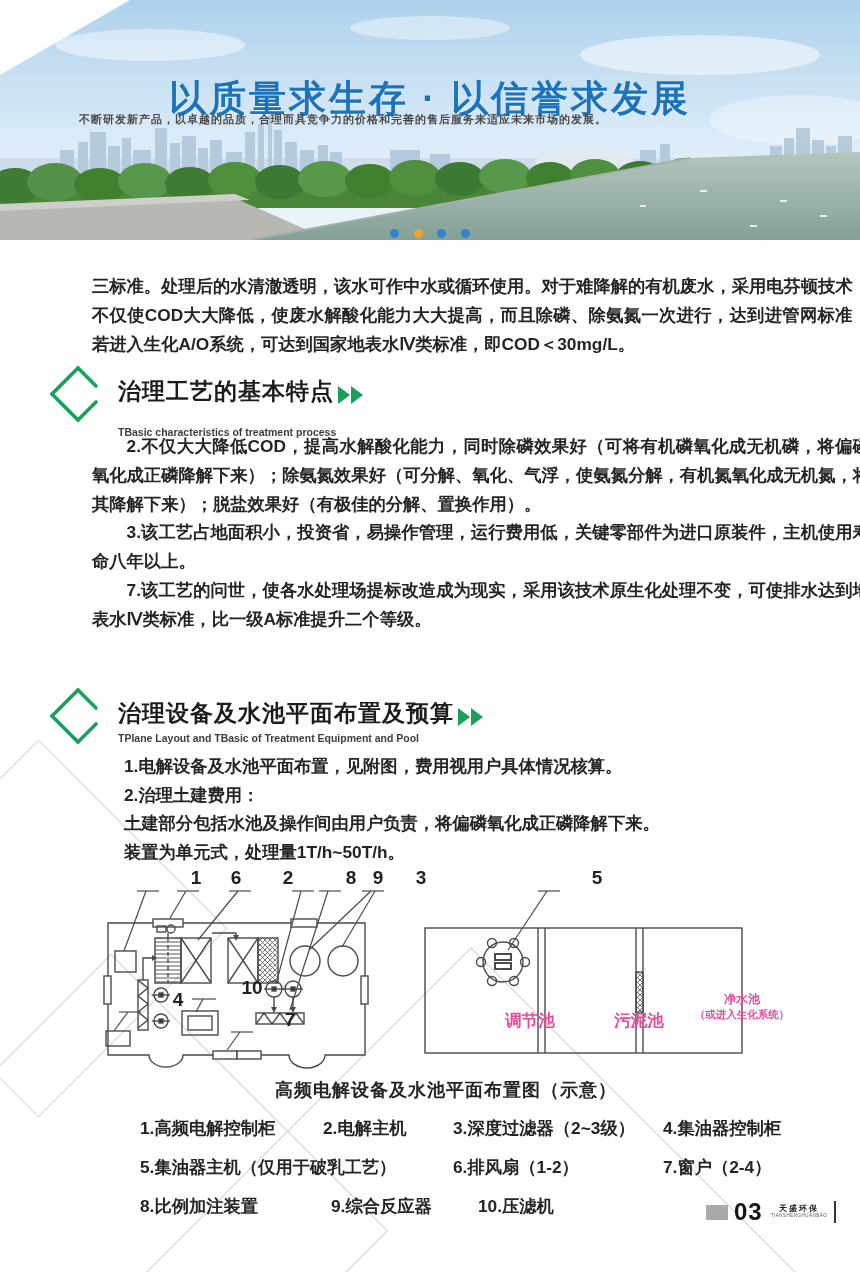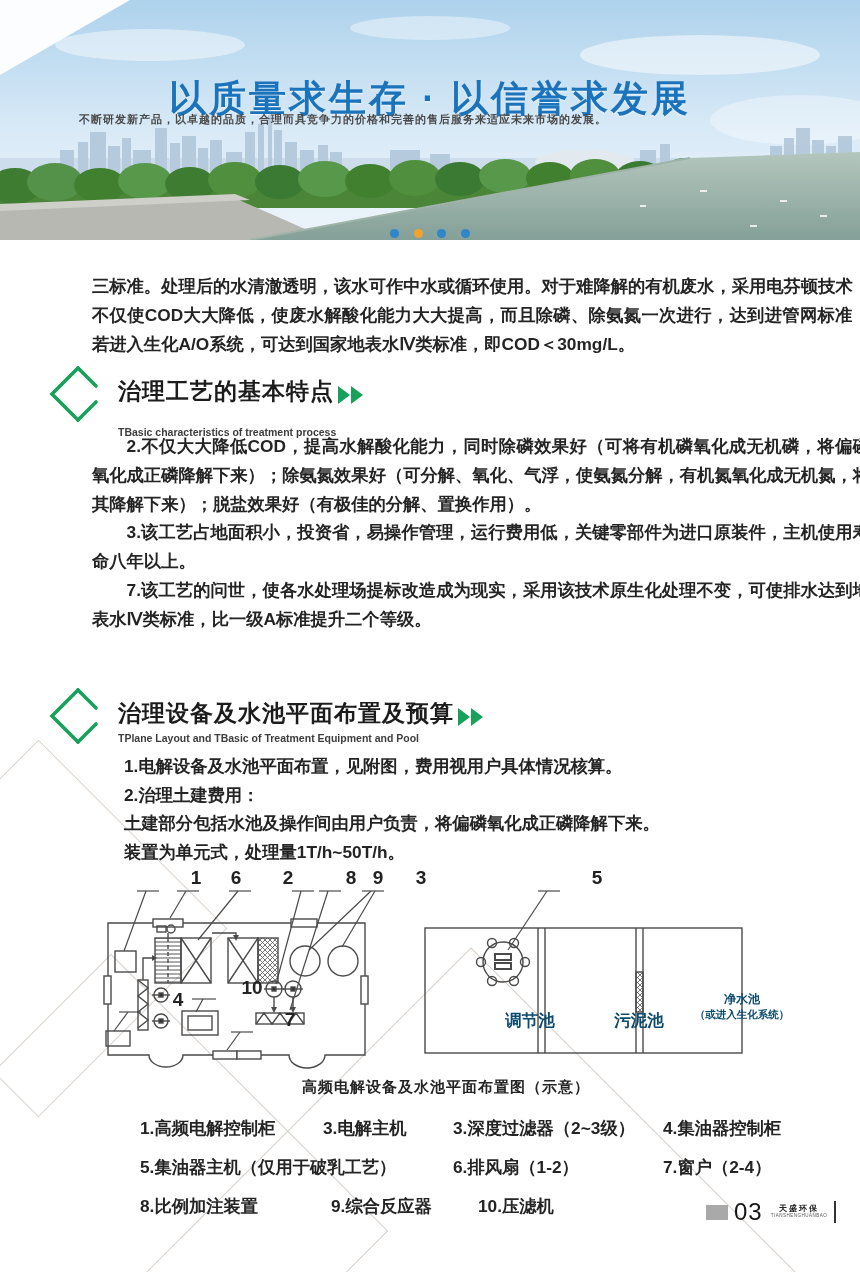--- a/index.html
+++ b/index.html
@@ -23,27 +23,27 @@
   .plist{left:44px;top:432px;width:778px;line-height:28.8px;}
   .s2lines{left:44px;top:752px;width:778px;}
   .s2lines p{margin:0 0 0 32px;text-indent:0;line-height:28.5px;}
   
   .sec-title{font-size:23px;font-weight:700;color:#1c1c1c;letter-spacing:1px;white-space:nowrap;}
   .sec-en{font-size:10.5px;font-weight:700;color:#3d3d3d;white-space:nowrap;}
   .tri{display:inline-block;width:0;height:0;border-top:9px solid transparent;border-bottom:9px solid transparent;
        border-left:12px solid #17a15a;margin-left:4px;vertical-align:middle;}
   
   .num{font-size:19px;font-weight:700;color:#222;transform:translate(-50%,-55%);white-space:nowrap;}
-  .pool-label{font-weight:700;color:#0c4a6e;transform:translate(-50%,-50%);white-space:nowrap;}
-  .caption{left:0;top:1078px;width:796px;text-align:center;font-size:15px;letter-spacing:1px;}
+  .pool-label{font-weight:700;color:#ec4899;transform:translate(-50%,-50%);white-space:nowrap;}
+  .caption{left:0;top:1078px;width:796px;text-align:center;font-size:18px;letter-spacing:1px;}
   .legend{font-size:17.3px;white-space:nowrap;}
   
   #footer{left:706px;top:1198px;display:flex;align-items:center;}
   .pg-square{width:22px;height:15px;background:#a9a9a9;margin-right:6px;}
-  .pg-num{font-size:24px;font-weight:400;color:#151515;letter-spacing:1px;}
+  .pg-num{font-size:24px;font-weight:700;color:#151515;letter-spacing:1px;}
   .brand{margin-left:8px;text-align:center;line-height:1;}
   .brand-cn{font-size:8px;font-weight:700;color:#222;letter-spacing:2px;}
   .brand-en{font-size:4.5px;color:#555;letter-spacing:.5px;margin-top:1px;}
   .vbar{width:1.5px;height:22px;background:#333;margin-left:7px;}
   
   .deco{border:1px solid #d8d1ca;transform:rotate(45deg);z-index:0;}
   .layer{z-index:1;}
 </style>
 </head>
 <body>
@@ -320,21 +320,21 @@
   <span class="abs layer cn num" style="left:242px;top:1021px;">7</span>
 
   <span class="abs layer cn pool-label" style="left:482px;top:1021px;font-size:16.5px;">调节池</span>
   <span class="abs layer cn pool-label" style="left:591px;top:1021px;font-size:16.5px;">污泥池</span>
   <span class="abs layer cn pool-label" style="left:694px;top:999px;font-size:12px;">净水池</span>
   <span class="abs layer cn pool-label" style="left:694px;top:1015px;font-size:10.5px;">（或进入生化系统）</span>
 
   <div class="abs layer cn caption">高频电解设备及水池平面布置图（示意）</div>
 
   <span class="abs layer cn legend" style="left:92px;top:1116px;">1.高频电解控制柜</span>
-  <span class="abs layer cn legend" style="left:275px;top:1116px;">3.电解主机</span>
+  <span class="abs layer cn legend" style="left:275px;top:1116px;">2.电解主机</span>
   <span class="abs layer cn legend" style="left:405px;top:1116px;">3.深度过滤器（2~3级）</span>
   <span class="abs layer cn legend" style="left:615px;top:1116px;text-align:center;">4.集油器控制柜</span>
   <span class="abs layer cn legend" style="left:92px;top:1155px;">5.集油器主机（仅用于破乳工艺）</span>
   <span class="abs layer cn legend" style="left:405px;top:1155px;">6.排风扇（1-2）</span>
   <span class="abs layer cn legend" style="left:615px;top:1155px;">7.窗户（2-4）</span>
   <span class="abs layer cn legend" style="left:92px;top:1194px;">8.比例加注装置</span>
   <span class="abs layer cn legend" style="left:283px;top:1194px;">9.综合反应器</span>
   <span class="abs layer cn legend" style="left:430px;top:1194px;">10.压滤机</span>
 
   <div class="abs layer" id="footer">

